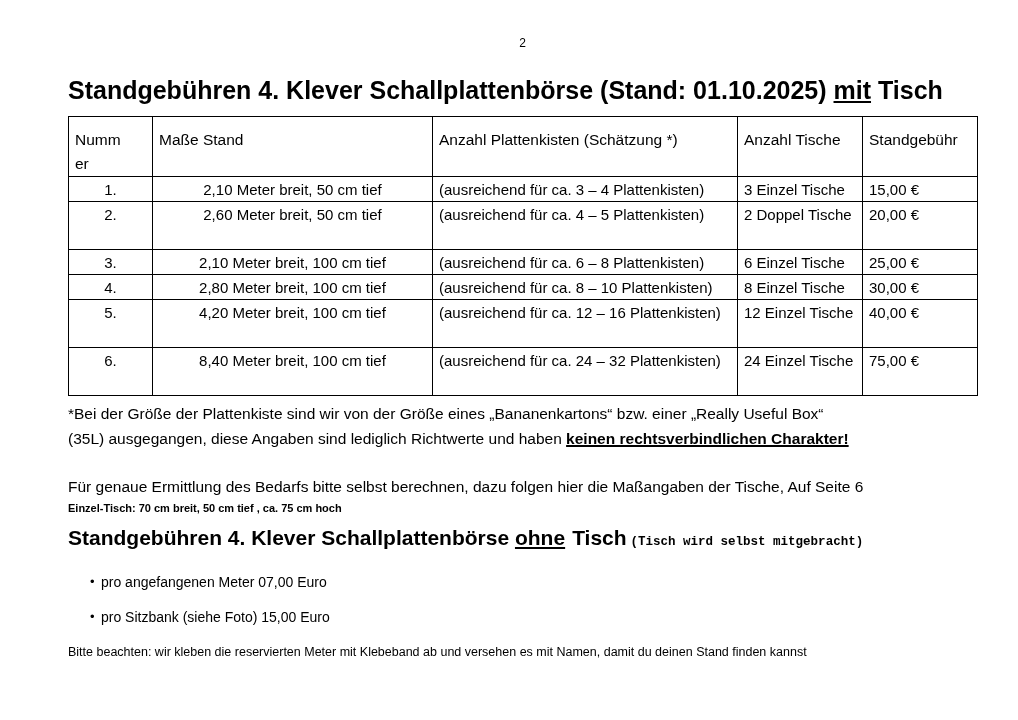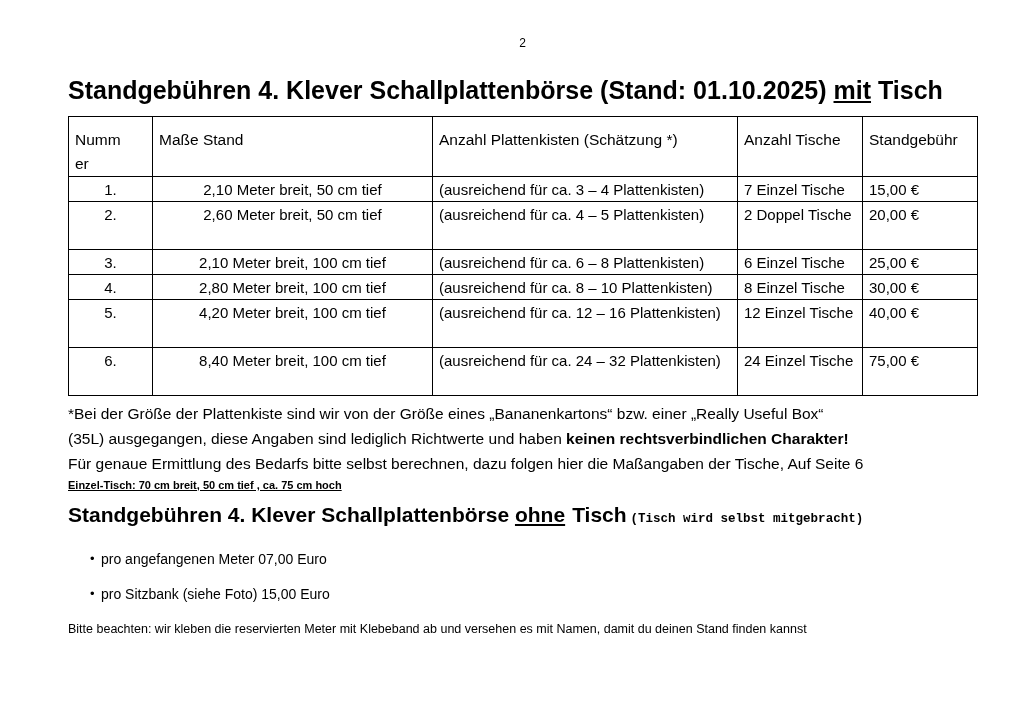--- a/index.html
+++ b/index.html
@@ -27,23 +27,23 @@
   table.fee-table td { font-size: 15px; line-height: 23px; padding: 1px 6px 0 6px; white-space: nowrap; }
   td.c-masse { padding-left: 8px; text-align: center; }
   td.c-kisten { font-size: 11.5px; line-height: 20px; padding-top: 4px; white-space: nowrap; }
   td.c-tische { white-space: pre-line; }
   tr.h24 { height: 24px; }
   tr.h48 { height: 48px; }
 
   p { margin: 0; }
   .line { display: block; white-space: nowrap; }
   .footnote { margin-top: 5px; font-size: 15.5px; line-height: 25px; }
-  .bold-ul { font-weight: bold; text-decoration-thickness: 1.5px; }
-  .para { font-size: 15.5px; line-height: 25px; }
-  .specs { margin-top: 1px; font-size: 11px; font-weight: bold; line-height: 16px; text-decoration: underline; }
+  .bold-ul { font-weight: bold; text-decoration: underline; text-decoration-thickness: 1.5px; }
+  .para { margin-top: 23px; font-size: 15.5px; line-height: 25px; }
+  .specs { margin-top: 1px; font-size: 11px; font-weight: bold; line-height: 16px; }
   h2.heading2 {
     font-size: 21px; font-weight: bold; margin: 7px 0 0 0; line-height: 30px; white-space: nowrap;
   }
   h2.heading2 .sfx { margin-left: 7px; }
   h2.heading2 .paren { font-size: 12.5px; margin-left: 4px; font-family: Liberation Mono, monospace; }
   .bullets { list-style: none; margin: 17px 0 0 0; padding: 0; font-size: 14px; }
   .bullets li { position: relative; padding-left: 33px; margin-bottom: 18px; line-height: 17px; }
   .bullets .dot { position: absolute; left: 22px; top: -1px; font-size: 13px; }
   .note { margin-top: 11px; font-size: 12.5px; line-height: 16px; white-space: nowrap; }
 </style>
@@ -71,21 +71,21 @@
         <th>Anzahl Plattenkisten (Schätzung *)</th>
         <th>Anzahl Tische</th>
         <th>Standgebühr</th>
       </tr>
     </thead>
     <tbody>
       <tr class="h24">
         <td class="c-num">1.</td>
         <td class="c-masse">2,10 Meter breit, 50 cm tief</td>
         <td class="c-kisten">(ausreichend für ca. 3 – 4 Plattenkisten)</td>
-        <td class="c-tische">7 Einzel Tische</td>
+        <td class="c-tische">3 Einzel Tische</td>
         <td class="c-geb">15,00 €</td>
       </tr>
       <tr class="h48">
         <td class="c-num">2.</td>
         <td class="c-masse">2,60 Meter breit, 50 cm tief</td>
         <td class="c-kisten">(ausreichend für ca. 4 – 5 Plattenkisten)</td>
         <td class="c-tische">2 Doppel
 Tische</td>
         <td class="c-geb">20,00 €</td>
       </tr>

